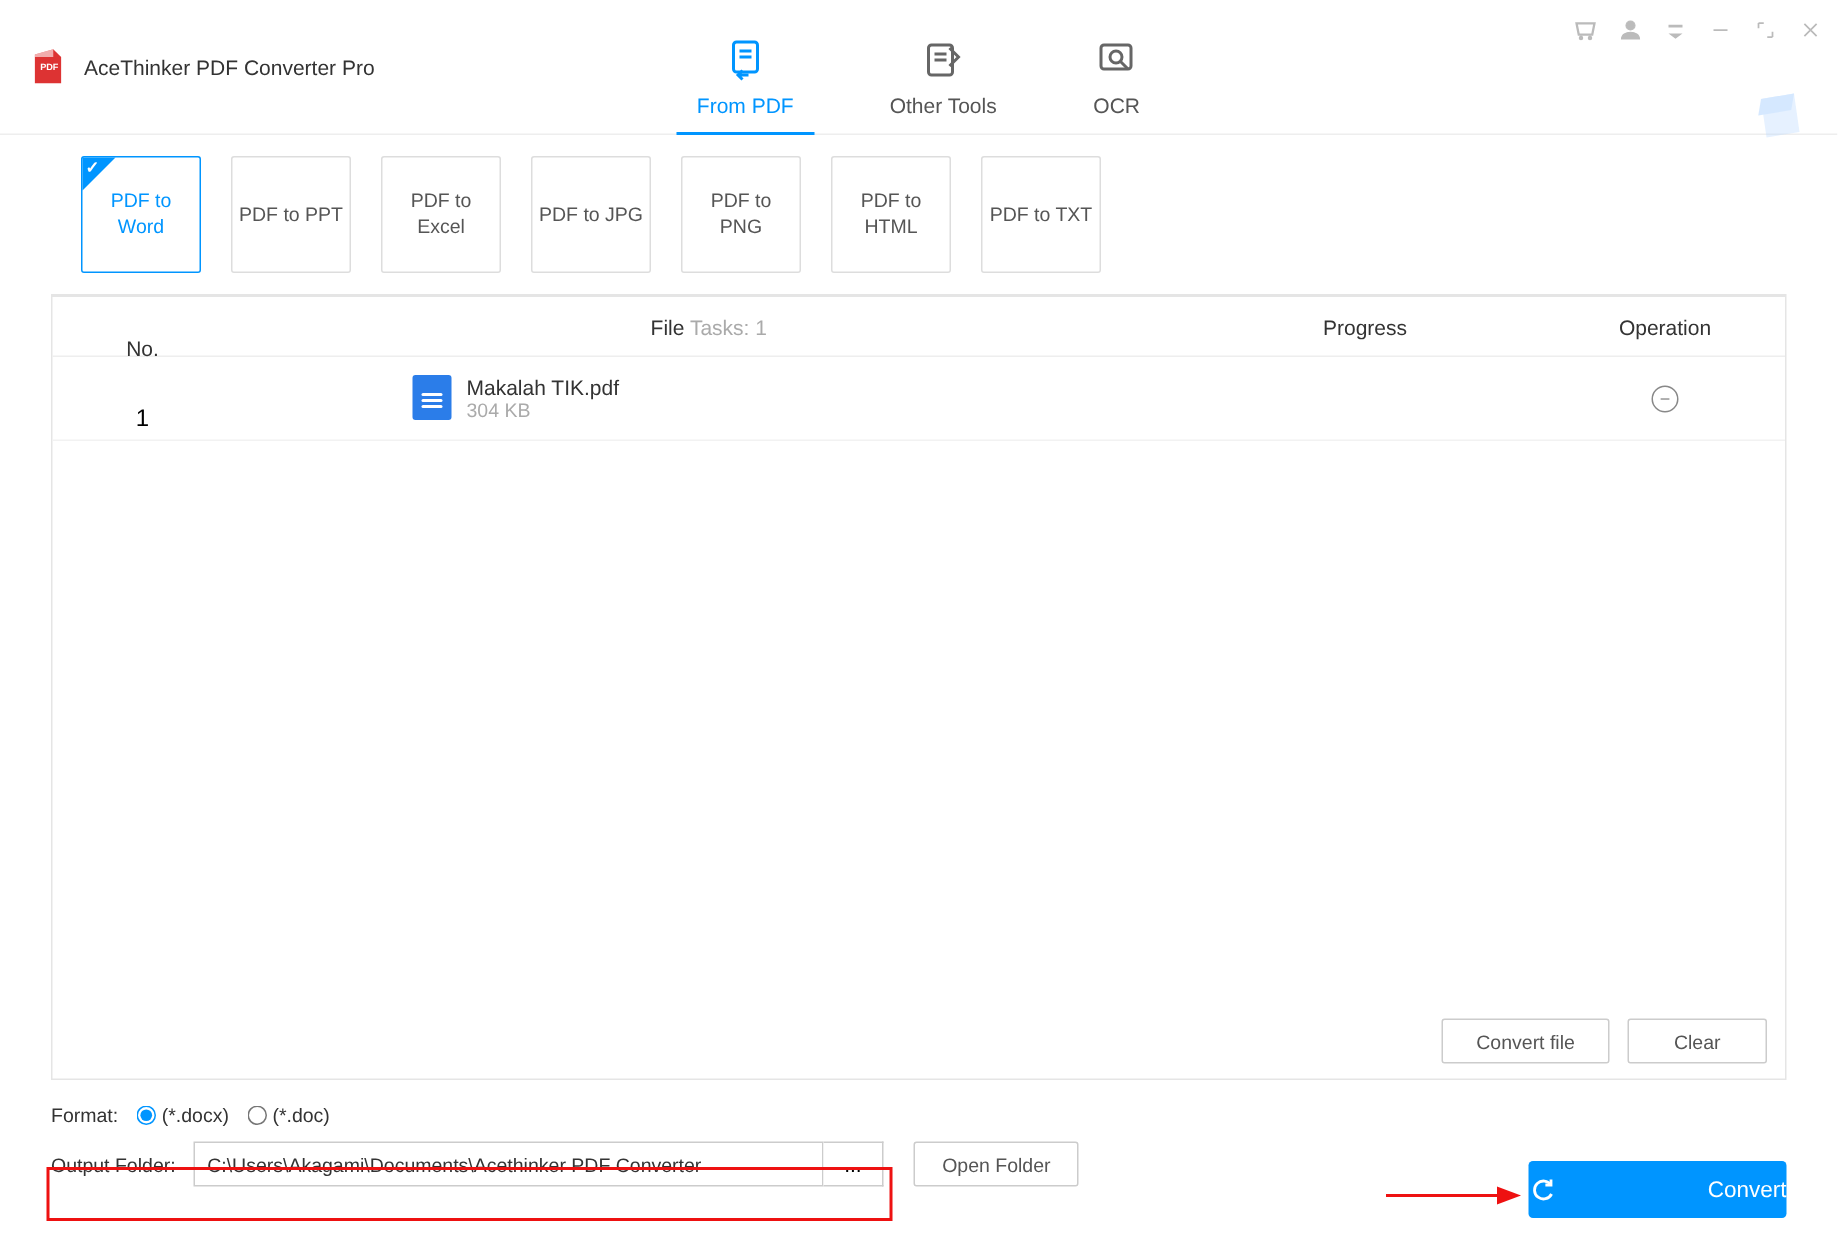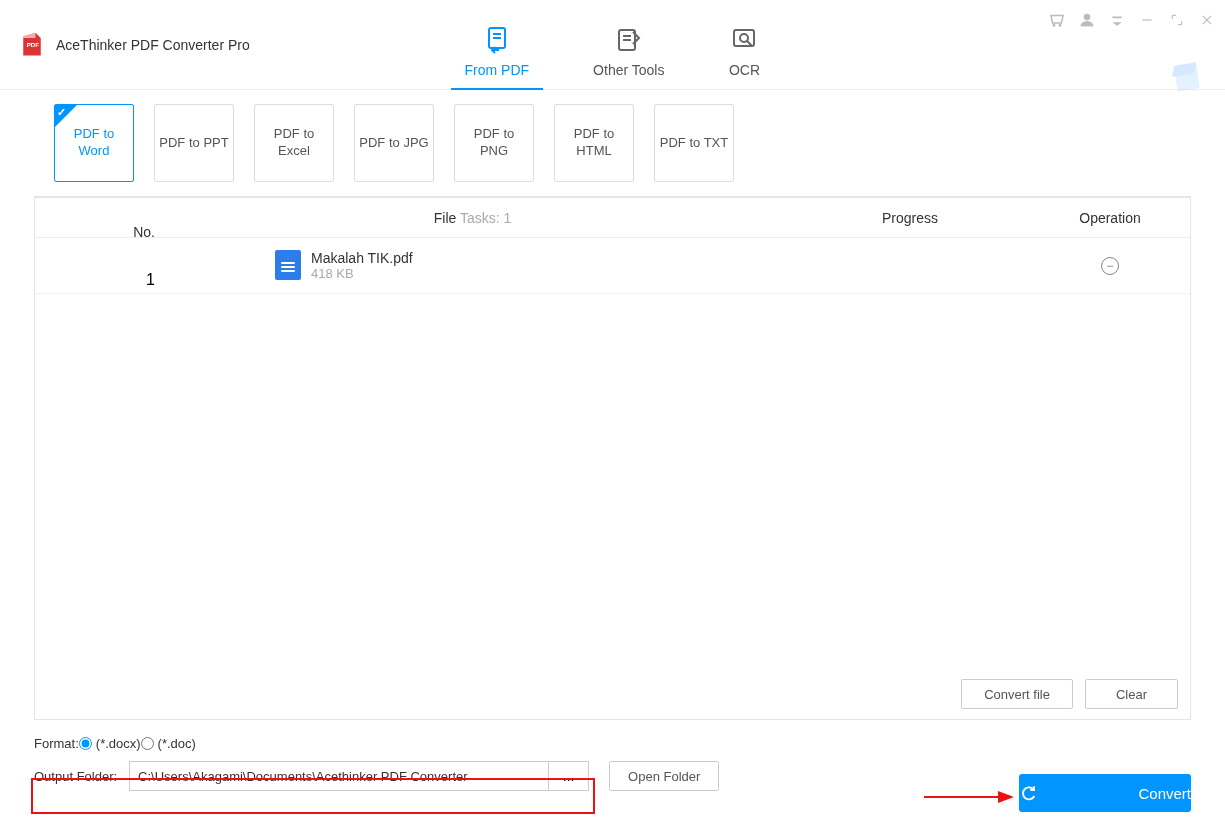--- a/index.html
+++ b/index.html
@@ -21,37 +21,37 @@
   
   .type-row { display: flex; gap: 20px; padding: 14px 34px 0; margin-left: 20px; }
   .type-card { width: 80px; height: 78px; border: 1px solid #ddd; border-radius: 2px; display: flex; align-items: center; justify-content: center; text-align: center; font-size: 13px; color: #555; cursor: pointer; position: relative; padding: 4px; line-height: 1.3; }
   .type-card.active { border-color: #0095ff; color: #0095ff; }
   .type-card.active::before { content: ""; position: absolute; top: 0; left: 0; border-top: 22px solid #0095ff; border-right: 22px solid transparent; }
   .type-card.active::after { content: "✓"; position: absolute; top: 0; left: 2px; color: #fff; font-size: 11px; font-weight: bold; }
 
   
   .table-wrap { margin: 14px 34px 0; border: 1px solid #e5e5e5; border-top: 2px solid #e5e5e5; height: 524px; position: relative; display: flex; flex-direction: column; }
   .thead { display: flex; height: 40px; align-items: center; border-bottom: 1px solid #eee; font-size: 14px; color: #333; }
-  .col-no { width: 120px; text-align: right; margin-top: 28px; }
+  .col-no { width: 120px; text-align: center; margin-top: 28px; }
   .col-file { flex: 1; text-align: center; }
   .col-prog { width: 240px; text-align: center; }
   .col-op { width: 160px; text-align: center; }
   .tasks { color: #aaa; }
   .trow { display: flex; height: 56px; align-items: center; border-bottom: 1px solid #f2f2f2; }
   .trow .col-file { display: flex; align-items: center; text-align: left; gap: 10px; padding-left: 120px; }
   .file-icon { width: 26px; height: 30px; background: #2b7de9; border-radius: 2px; position: relative; flex-shrink: 0; }
   .file-icon::before { content: ""; position: absolute; width: 14px; height: 2px; background: #fff; top: 12px; left: 6px; box-shadow: 0 4px 0 #fff, 0 8px 0 #fff; border-radius: 1px; }
   .file-name { font-size: 14px; color: #333; line-height: 1.2; }
   .file-size { font-size: 13px; color: #aaa; }
   .remove-btn { width: 18px; height: 18px; border: 1.5px solid #888; border-radius: 50%; display: inline-flex; align-items: center; justify-content: center; color: #888; font-size: 12px; cursor: pointer; margin: 0 auto; }
   .table-footer { position: absolute; bottom: 10px; right: 12px; display: flex; gap: 12px; }
   .btn-outline { height: 30px; padding: 0 22px; border: 1px solid #ccc; background: #fff; border-radius: 2px; font-size: 13px; color: #555; cursor: pointer; }
 
   
-  .format-row { padding: 16px 34px 0; font-size: 13px; color: #333; display: flex; align-items: center; }
+  .format-row { padding: 16px 34px 0; font-size: 13px; color: #333; display: flex; align-items: center; gap: 12px; }
   .radio { display: inline-flex; align-items: center; gap: 4px; cursor: pointer; }
   .radio input { accent-color: #0095ff; margin: 0; }
   .folder-row { padding: 10px 34px 0; display: flex; align-items: center; gap: 12px; font-size: 13px; color: #333; position: relative; }
   .folder-label { white-space: nowrap; }
   .folder-input { flex: 0 0 420px; height: 30px; border: 1px solid #ccc; padding: 0 8px; font-size: 13px; color: #333; }
   .folder-dots { width: 40px; height: 30px; border: 1px solid #ccc; border-left: none; margin-left: -12px; background: #fff; cursor: pointer; font-size: 14px; }
   .open-folder-btn { height: 30px; padding: 0 18px; border: 1px solid #ccc; background: #fff; border-radius: 2px; font-size: 13px; color: #555; cursor: pointer; margin-left: 8px; }
   .annot-box { position: absolute; border: 2px solid #e11; pointer-events: none; }
   .annot-arrow { position: absolute; pointer-events: none; }
   .convert-btn { position: absolute; right: 34px; bottom: 26px; width: 172px; height: 38px; background: #0095ff; color: #fff; border: none; border-radius: 3px; font-size: 15px; display: flex; align-items: center; justify-content: space-between; gap: 8px; cursor: pointer; }
@@ -165,21 +165,21 @@
     <div class="col-prog">Progress</div>
     <div class="col-op">Operation</div>
   </div>
 
   <div class="trow">
     <div class="col-no">1</div>
     <div class="col-file">
       <div class="file-icon"></div>
       <div>
         <div class="file-name">Makalah TIK.pdf</div>
-        <div class="file-size">418 KB</div>
+        <div class="file-size">304 KB</div>
       </div>
     </div>
     <div class="col-prog"></div>
     <div class="col-op">
       <span class="remove-btn">−</span>
     </div>
   </div>
 
   <div class="table-footer">
     <button class="btn-outline">Convert file</button>

